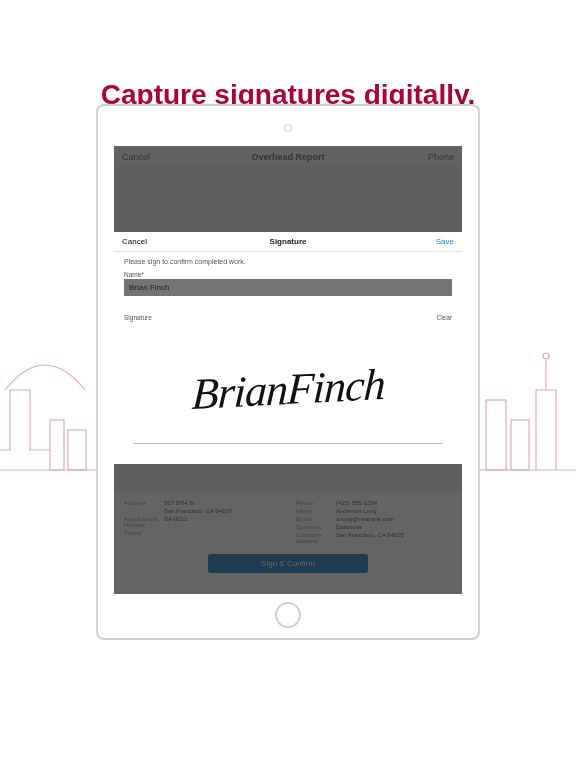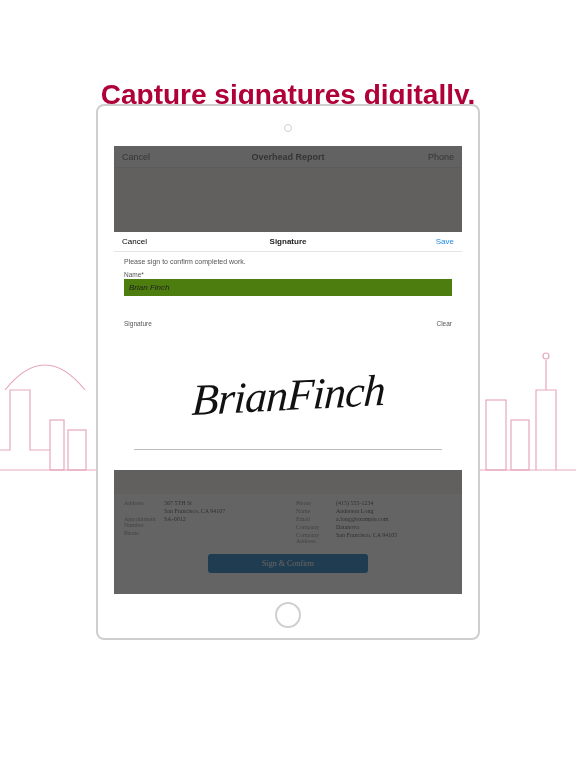--- a/index.html
+++ b/index.html
@@ -91,21 +91,20 @@
     background: linear-gradient(#d8b090,#c89070);
     margin: 4px auto 0;
     border: 1px solid #ddd;
   }
   .detail-area {
     position:absolute;
     left:0; right:0; bottom:0;
     height: 100px;
     background:#fff;
     padding: 6px 10px;
-    font-family: Liberation Serif, serif;
   }
   .detail-grid {
     display:flex; gap:16px; font-size:6px; color:#444;
   }
   .detail-col { flex:1; }
   .detail-row { display:flex; margin-bottom:2px;}
   .detail-row .lab { width:40px; color:#888;}
   .btn-sign {
     margin: 8px auto 0;
     width: 160px;
@@ -136,26 +135,25 @@
     padding:0 8px;
     font-size:8px;
     position:relative;
   }
   .modal-bar .center { position:absolute; left:0; right:0; text-align:center; font-weight:600; color:#222;}
   .modal-bar .save { color:#1e88e5;}
   .modal-body { padding: 6px 10px 10px; font-size:7px; color:#333;}
   .hint { font-size:7px; color:#555; margin-bottom:6px;}
   .field-lab { font-size:6.5px; color:#555; margin-bottom:1px;}
   .name-input {
-    background:#4d7c0f;
+    background:#737373;
     padding:4px 5px;
     font-size:8px;
     color:#222;
-    margin-bottom:24px;
-    font-style:italic;
+    margin-bottom:18px;
   }
   .sig-row { display:flex; justify-content:space-between; align-items:baseline; font-size:6.5px; color:#555;}
   .sig-pad {
     background:#fff;
     height:130px;
     margin-top:3px;
     position:relative;
     display:flex; align-items:center; justify-content:center;
   }
   .sig-line {

